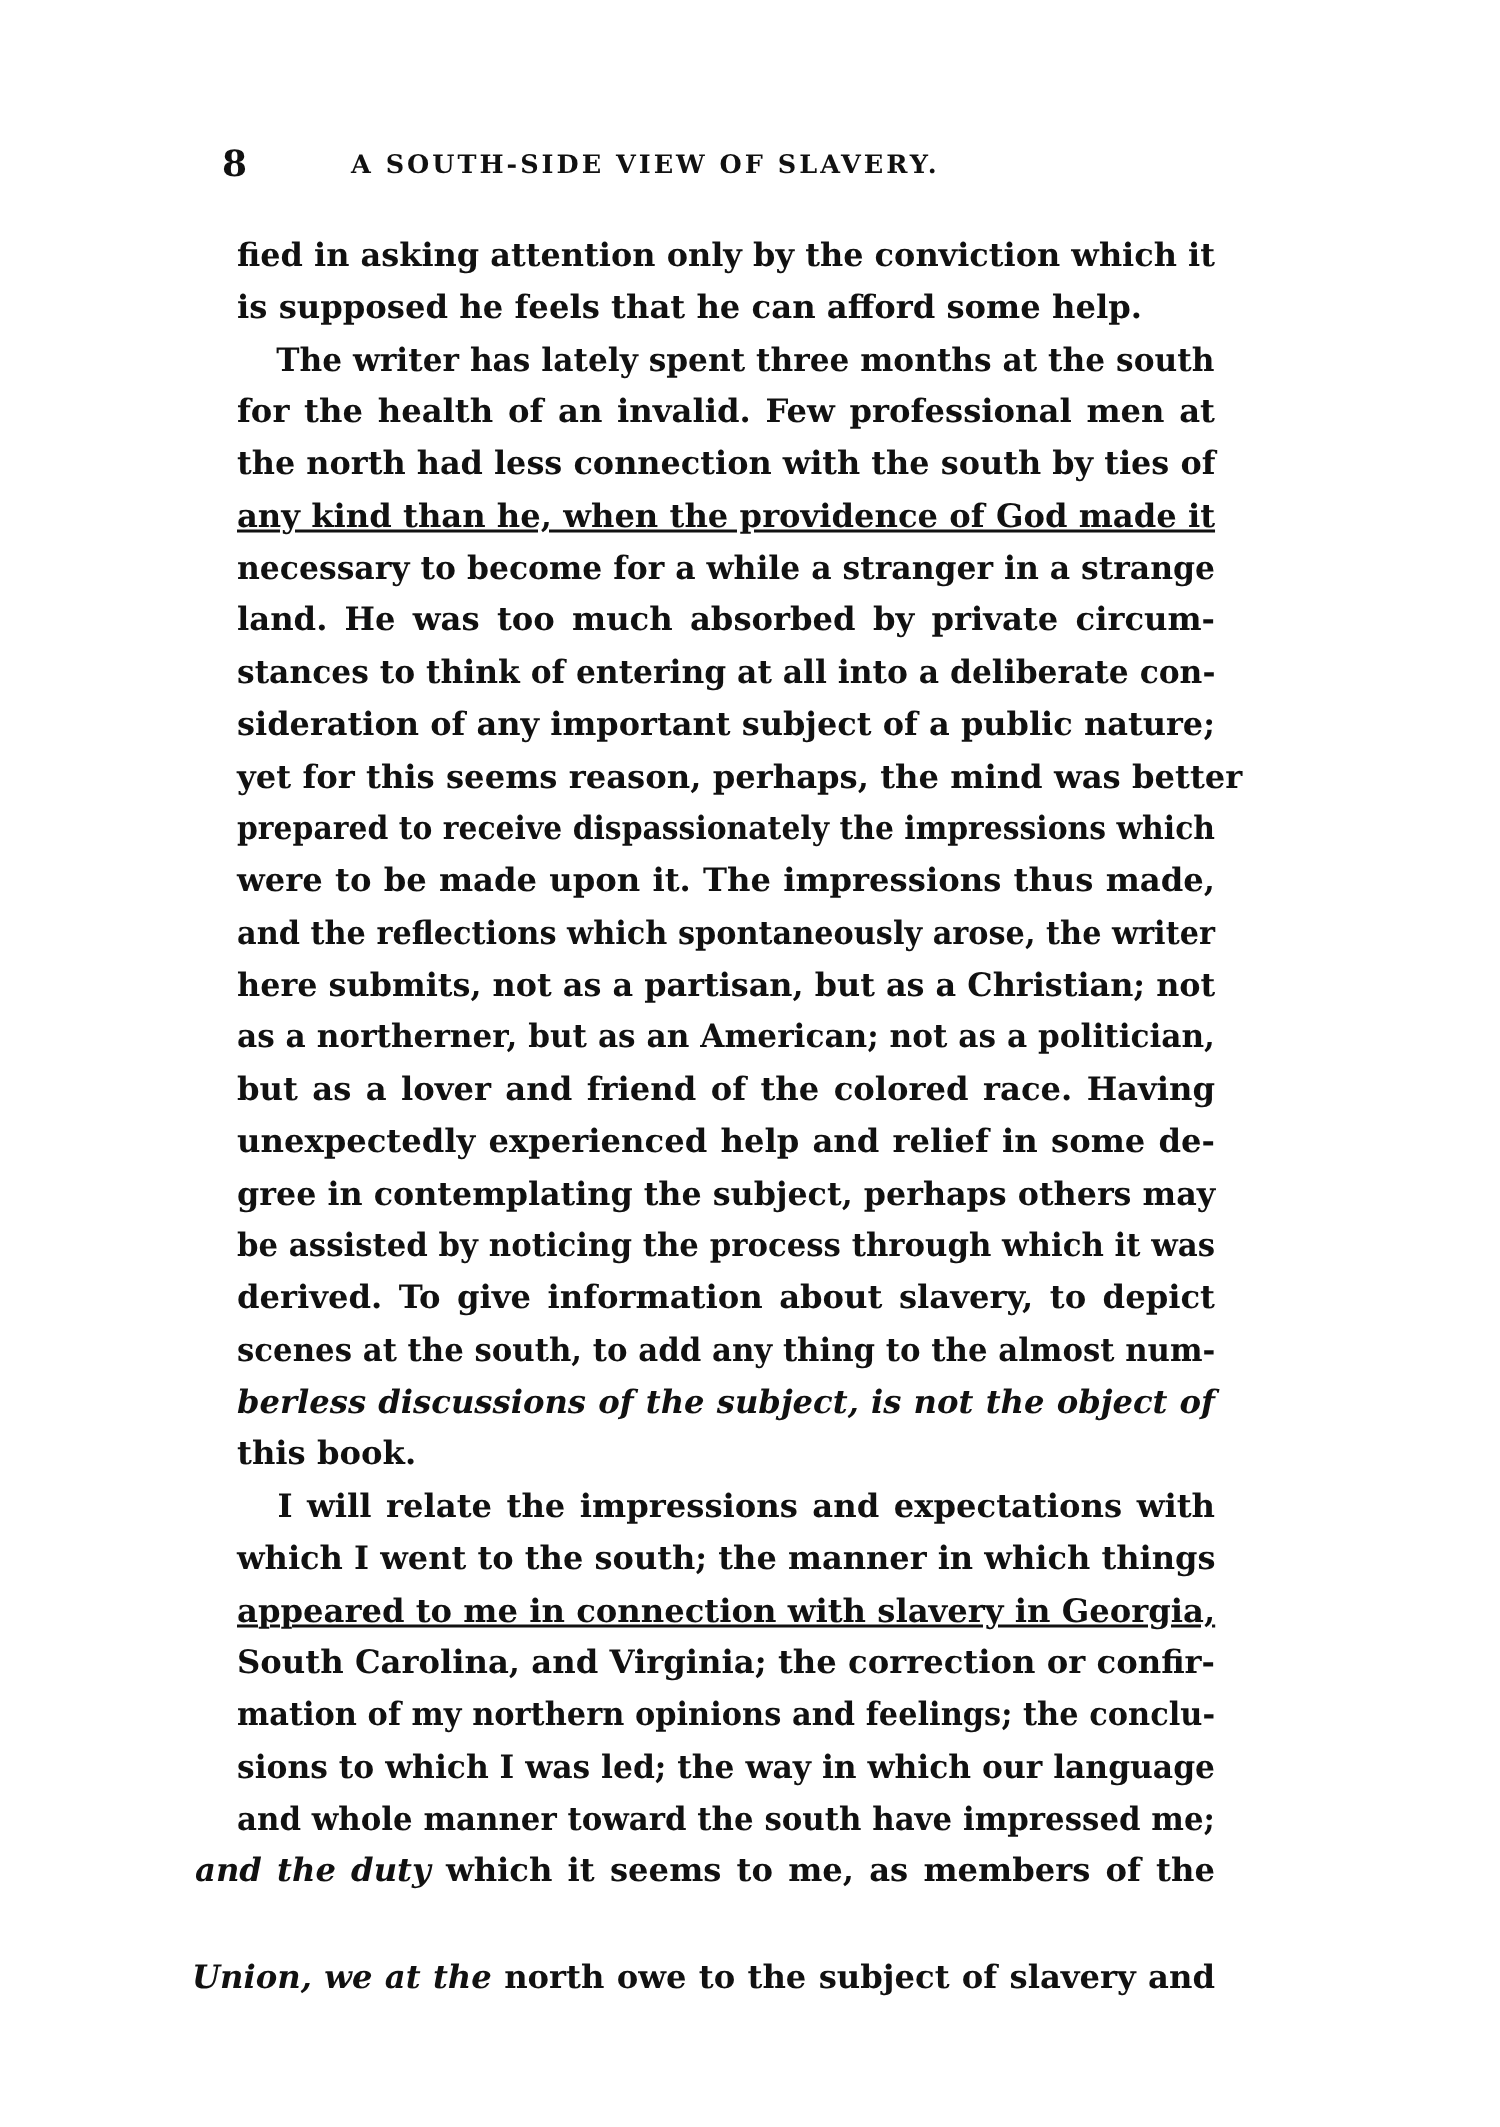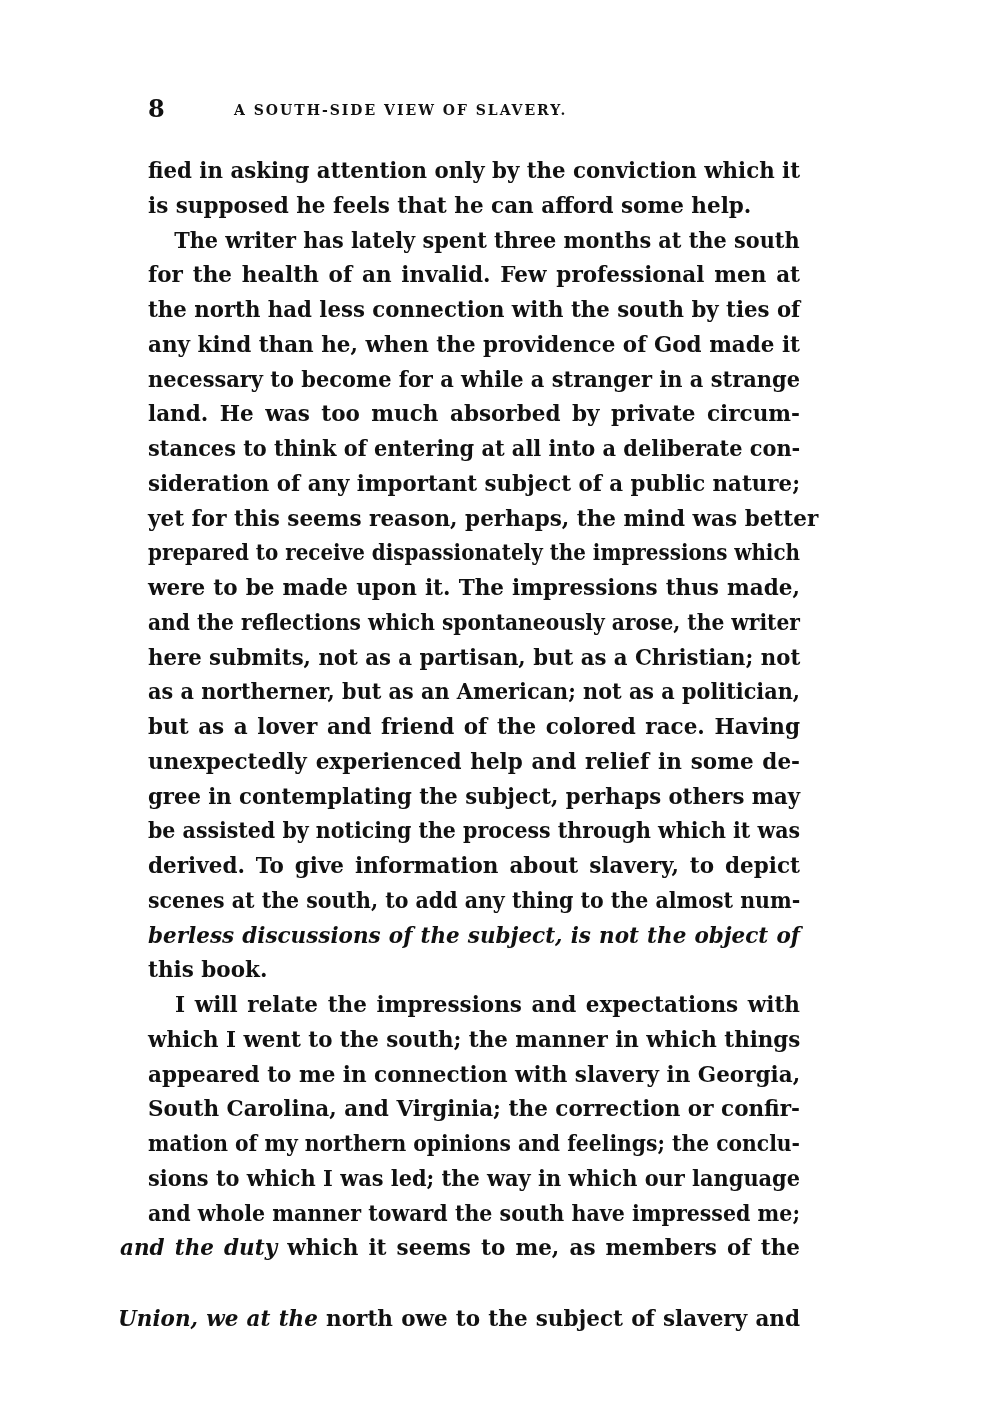--- a/index.html
+++ b/index.html
@@ -36,28 +36,28 @@
       font-weight: bold;
       font-size: 24px;
       line-height: 30px;
     }
     .running-head {
       position: absolute;
       left: 86px;
       top: 4px;
       font-family: "DejaVu Serif", serif;
       font-weight: bold;
-      font-size: 14px;
+      font-size: 17px;
       letter-spacing: 2px;
       line-height: 24px;
       white-space: nowrap;
     }
     .body-text {
       position: absolute;
-      left: 148px;
+      left: 158px;
       top: 154px;
       width: 652px;
     }
     .line {
       position: relative;
       height: 34.75px;
       font-family: "DejaVu Serif", serif;
       font-size: 21.5px;
       line-height: 34.75px;
       white-space: nowrap;
@@ -93,21 +93,21 @@
   </div>
 
   <div class="body-text">
 
     <div class="line" style="white-space: nowrap; transform-origin: left center; transform: scaleX(0.9909); width: 658px;">fied in asking attention only by the conviction which it</div>
     <div class="line last" style="white-space: nowrap;">is supposed he feels that he can afford some help.</div>
 
     <div class="line indent" style="white-space: nowrap; transform-origin: left center; transform: scaleX(0.969); width: 645px;">The writer has lately spent three months at the south</div>
     <div class="line" style="white-space: nowrap;">for the health of an invalid.  Few professional men at</div>
     <div class="line" style="white-space: nowrap; transform-origin: left center; transform: scaleX(0.9894); width: 659px;">the north had less connection with the south by ties of</div>
-    <div class="line" style="white-space: nowrap; transform-origin: left center; transform: scaleX(0.9985); width: 653px;">any kind than he, when the providence of God made it</div>
+    <div class="line" style="white-space: nowrap; transform-origin: left center; transform: scaleX(0.9985); width: 653px; text-decoration: underline;">any kind than he, when the providence of God made it</div>
     <div class="line" style="white-space: nowrap; transform-origin: left center; transform: scaleX(0.9746); width: 669px;">necessary to become for a while a stranger in a strange</div>
     <div class="line" style="white-space: nowrap;">land.  He was too much absorbed by private circum-</div>
     <div class="line" style="white-space: nowrap; transform-origin: left center; transform: scaleX(0.9717); width: 671px;">stances to think of entering at all into a deliberate con-</div>
     <div class="line" style="white-space: nowrap; transform-origin: left center; transform: scaleX(0.9924); width: 657px;">sideration of any important subject of a public nature;</div>
     <div class="line" style="white-space: nowrap;">yet for this seems reason, perhaps, the mind was better</div>
     <div class="line" style="white-space: nowrap; transform-origin: left center; transform: scaleX(0.9248); width: 705px;">prepared to receive dispassionately the impressions which</div>
     <div class="line" style="white-space: nowrap;">were to be made upon it.  The impressions thus made,</div>
     <div class="line" style="white-space: nowrap; transform-origin: left center; transform: scaleX(0.9408); width: 693px;">and the reflections which spontaneously arose, the writer</div>
     <div class="line" style="white-space: nowrap; transform-origin: left center; transform: scaleX(0.9879); width: 660px;">here submits, not as a partisan, but as a Christian; not</div>
     <div class="line" style="white-space: nowrap; transform-origin: left center; transform: scaleX(0.9659); width: 675px;">as a northerner, but as an American; not as a politician,</div>
@@ -115,21 +115,21 @@
     <div class="line" style="white-space: nowrap;">unexpectedly experienced help and relief in some de-</div>
     <div class="line" style="white-space: nowrap; transform-origin: left center; transform: scaleX(0.9849); width: 662px;">gree in contemplating the subject, perhaps others may</div>
     <div class="line" style="white-space: nowrap; transform-origin: left center; transform: scaleX(0.9546); width: 683px;">be assisted by noticing the process through which it was</div>
     <div class="line" style="white-space: nowrap;">derived.  To give information about slavery, to depict</div>
     <div class="line" style="white-space: nowrap; transform-origin: left center; transform: scaleX(0.9546); width: 683px;">scenes at the south, to add any thing to the almost num-</div>
     <div class="line" style="white-space: nowrap; font-style: italic;">berless discussions of the subject, is not the object of</div>
     <div class="line last" style="white-space: nowrap;">this book.</div>
 
     <div class="line indent" style="white-space: nowrap;">I will relate the impressions and expectations with</div>
     <div class="line" style="white-space: nowrap; transform-origin: left center; transform: scaleX(0.9939); width: 656px;">which I went to the south; the manner in which things</div>
-    <div class="line" style="white-space: nowrap;">appeared to me in connection with slavery in Georgia,</div>
+    <div class="line" style="white-space: nowrap; text-decoration: underline;">appeared to me in connection with slavery in Georgia,</div>
     <div class="line" style="white-space: nowrap;">South Carolina, and Virginia; the correction or confir-</div>
     <div class="line" style="white-space: nowrap; transform-origin: left center; transform: scaleX(0.9436); width: 691px;">mation of my northern opinions and feelings; the conclu-</div>
     <div class="line" style="white-space: nowrap; transform-origin: left center; transform: scaleX(0.9717); width: 671px;">sions to which I was led; the way in which our language</div>
     <div class="line" style="white-space: nowrap; transform-origin: left center; transform: scaleX(0.956); width: 682px;">and whole manner toward the south have impressed me;</div>
     <div class="line outdent2" style="white-space: nowrap;"><span class="ital">and the duty</span><span> which it seems to me, as members of the</span></div>
     <div class="line outdent" style="white-space: nowrap; margin-top: 36px;"><span class="ital">Union, we at the</span><span> north owe to the subject of slavery and</span></div>
 
   </div>
 </div>
 

